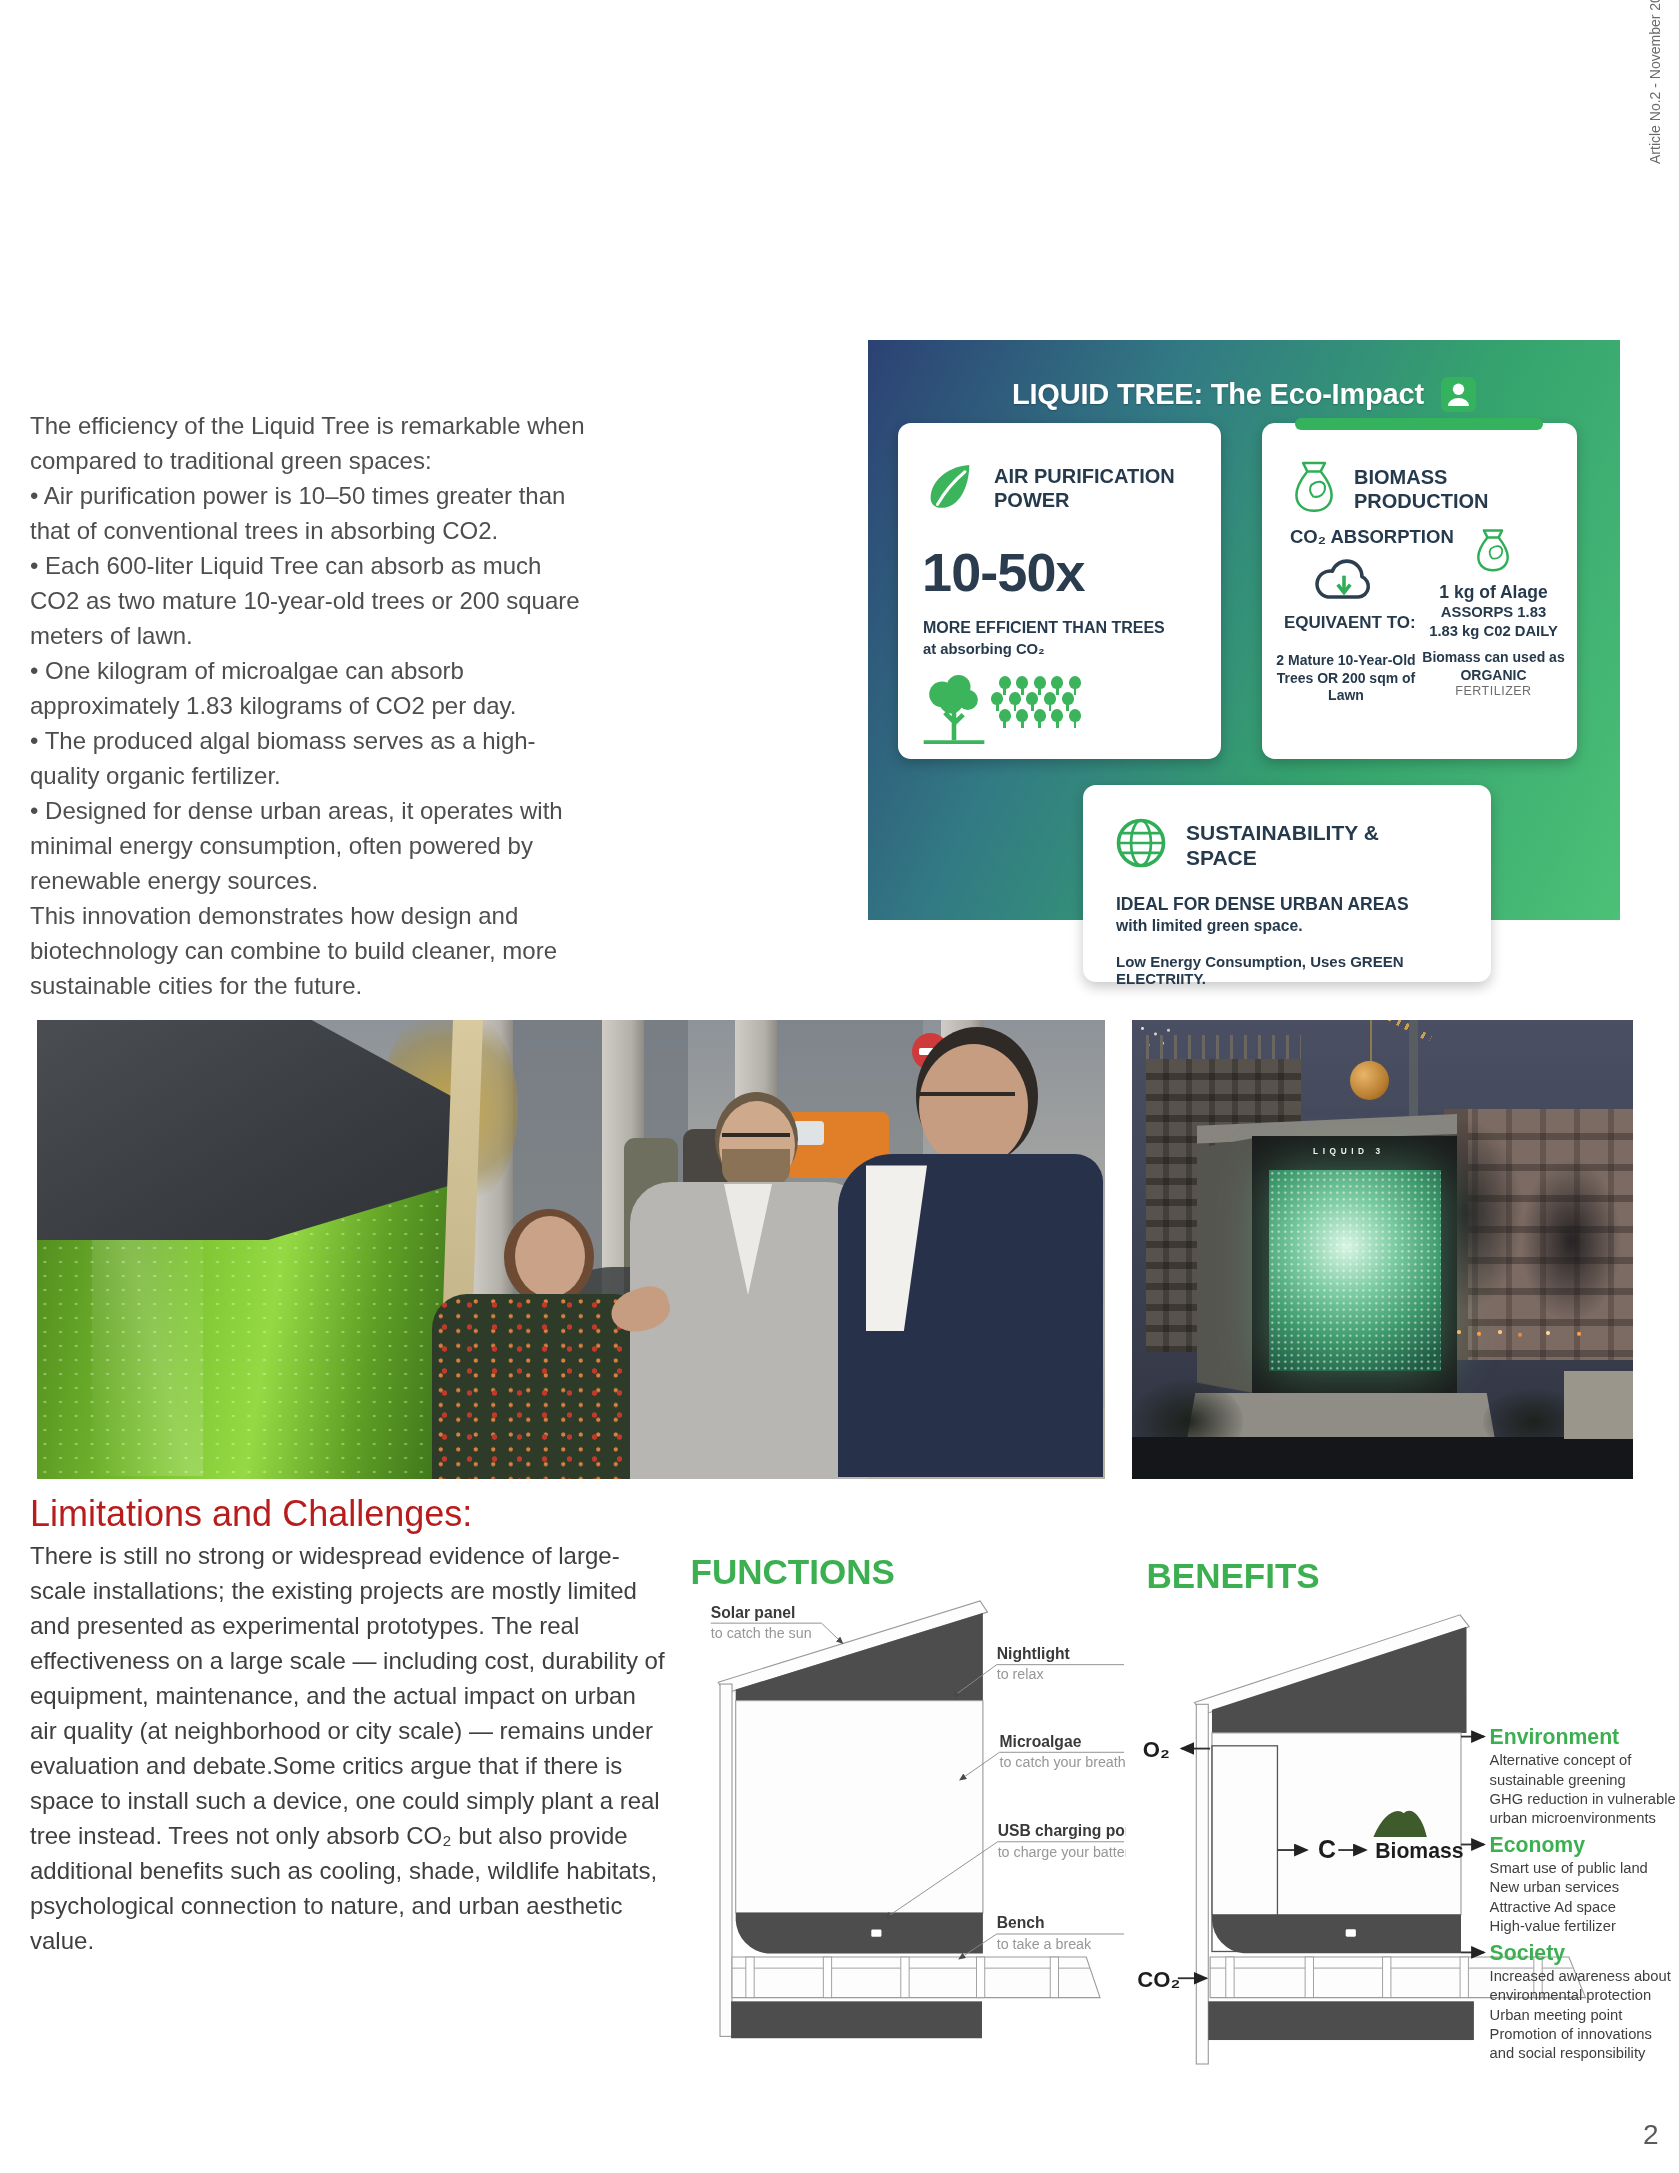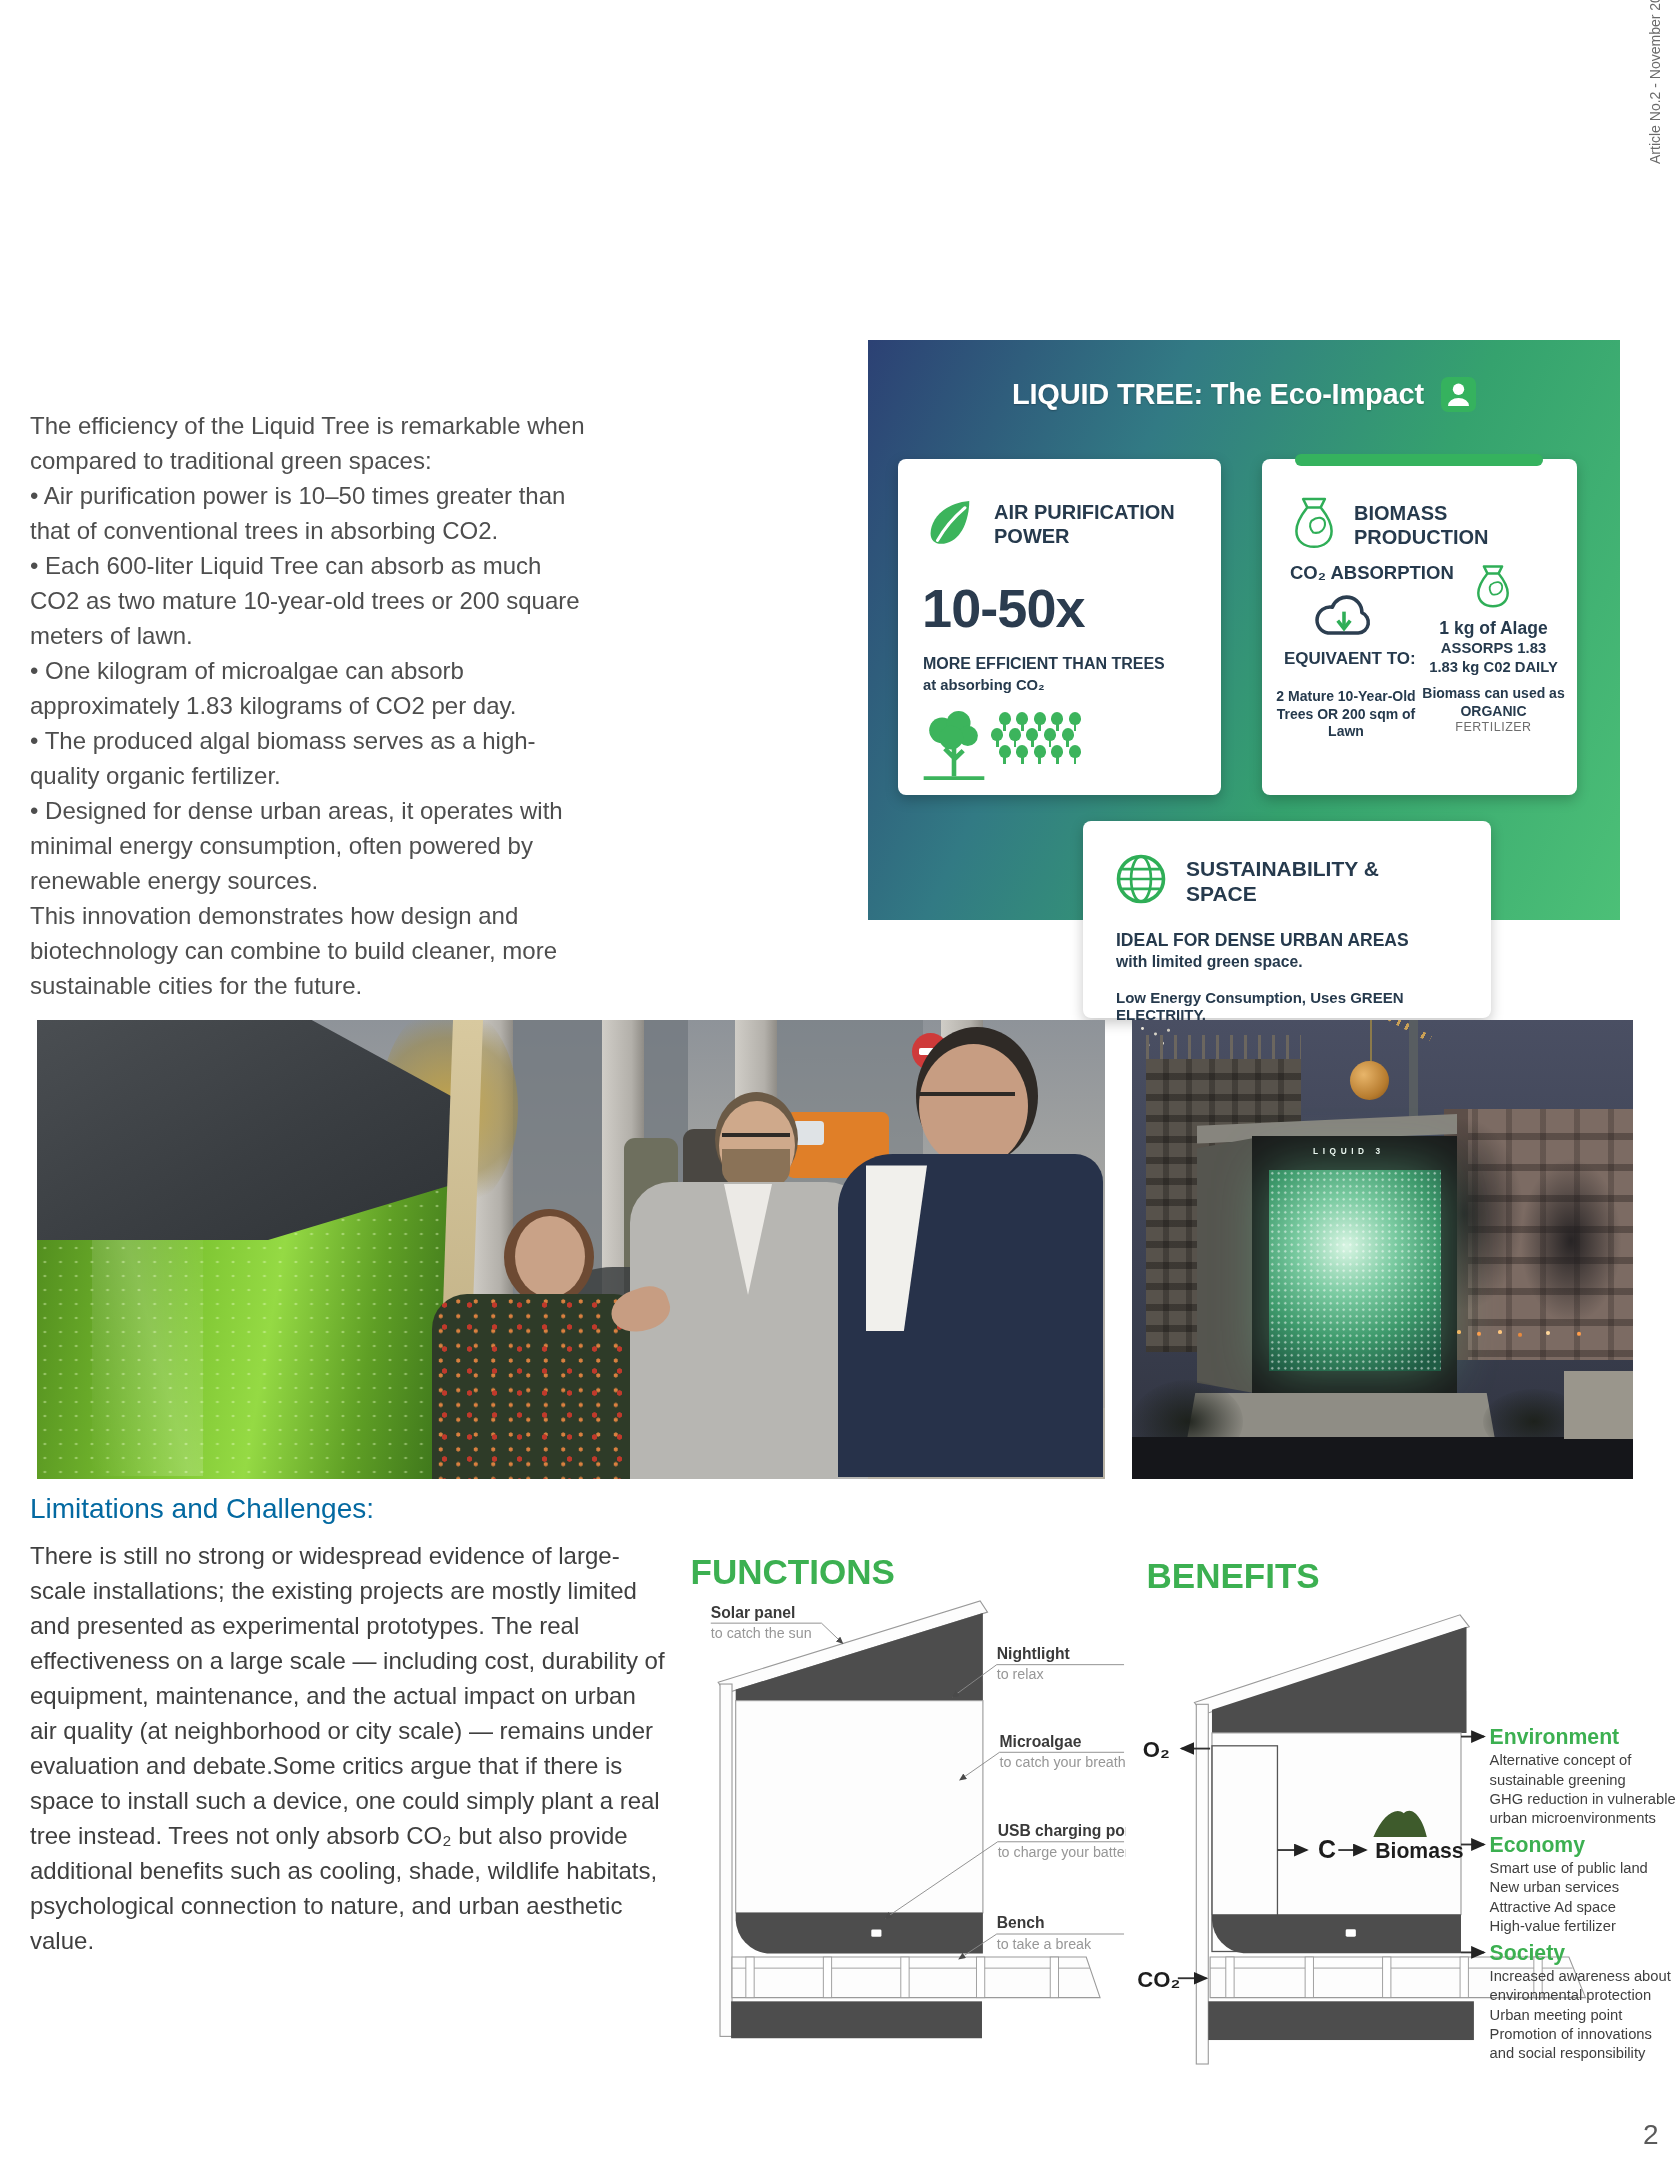--- a/index.html
+++ b/index.html
@@ -24,21 +24,21 @@
   .article-body{left:30px;top:408px;width:565px;font-size:24px;line-height:35px;color:#4e4e4e;}
   .article-body p{margin:0;}
 
   
   .info-panel{left:868px;top:340px;width:752px;height:580px;
     background:linear-gradient(115deg,#2c4174 0%,#327a84 32%,#35a26e 62%,#4cc077 100%);}
   .info-title-row{position:absolute;left:0;top:37px;width:100%;text-align:center;color:#ffffff;}
   .info-title{display:inline-block;vertical-align:middle;font-size:29px;font-weight:bold;
               letter-spacing:-0.2px;text-shadow:0 0.9px 1.8px rgba(0,0,0,.25);}
   .info-badge{display:inline-block;vertical-align:middle;width:35px;height:35px;margin-left:13px;}
-  .card{position:absolute;background:#ffffff;border-radius:8px;box-shadow:0 4.6px 13px rgba(0,0,0,.22);margin-top:36px;}
+  .card{position:absolute;background:#ffffff;border-radius:13px;box-shadow:0 4.6px 13px rgba(0,0,0,.22);}
   .card-air{left:30px;top:83px;width:323px;height:336px;}
   .card-bio{left:394px;top:83px;width:315px;height:336px;}
   .card-sus{left:215px;top:445px;width:408px;height:197px;}
   .bio-topbar{position:absolute;left:33px;top:-4.6px;width:248px;height:12px;background:#35b25e;border-radius:7.4px;}
   .navy{color:#263a4d;}
   .air-head{position:absolute;left:96px;top:41px;width:203px;font-size:20px;font-weight:bold;line-height:24px;}
   .air-value{position:absolute;left:24px;top:118px;font-size:54px;font-weight:bold;letter-spacing:-0.9px;color:#2b3c4f;}
   .air-sub1{position:absolute;left:25px;top:196px;font-size:16px;font-weight:bold;}
   .air-sub2{position:absolute;left:25px;top:218px;font-size:14.8px;font-weight:bold;}
   .air-trees{position:absolute;left:22px;top:247px;width:277px;height:78px;}
@@ -149,21 +149,21 @@
     background-size:6.5px 6.5px,100% 100%;
     box-shadow:0 0 51px rgba(120,225,170,.45);}
   .pn-label{position:absolute;left:181px;top:126px;font-size:8.3px;letter-spacing:4.6px;color:#e8f5ee;font-weight:bold;}
   .pn-pedestal{position:absolute;left:54px;top:373px;width:310px;height:52px;
     clip-path:polygon(3% 0,97% 0,100% 100%,0 100%);background:#8f8d85;}
   .pn-shrub{position:absolute;border-radius:50%;background:radial-gradient(ellipse,rgba(28,32,26,.95),rgba(28,32,26,0) 75%);}
   .pn-ground{position:absolute;left:0;top:417px;width:501px;height:42px;background:#15161a;}
   .pn-planter{position:absolute;left:432px;top:351px;width:69px;height:68px;background:#9a968c;}
 
   
-  .lim-heading{left:30px;top:1493px;font-size:28px;color:#0369a1;}
+  .lim-heading{left:30px;top:1493px;font-size:36px;color:#b91c1c;}
   .lim-body{left:30px;top:1538px;width:635px;font-size:24px;line-height:35px;color:#3f3f3f;}
 
   
   .diagram{position:absolute;}
   .diag-heading{font:bold 38px "Liberation Sans",sans-serif;fill:#3cb051;}
   .lbl-t{font:bold 17px "Liberation Sans",sans-serif;fill:#3a3a3a;}
   .lbl-s{font:15.5px "Liberation Sans",sans-serif;fill:#979797;}
   .ben-title{font:bold 23px "Liberation Sans",sans-serif;fill:#3cb051;}
   .ben-line{font:16px "Liberation Sans",sans-serif;fill:#3f3f3f;}
   .chem{font:bold 24px "Liberation Sans",sans-serif;fill:#1d1d1d;}

